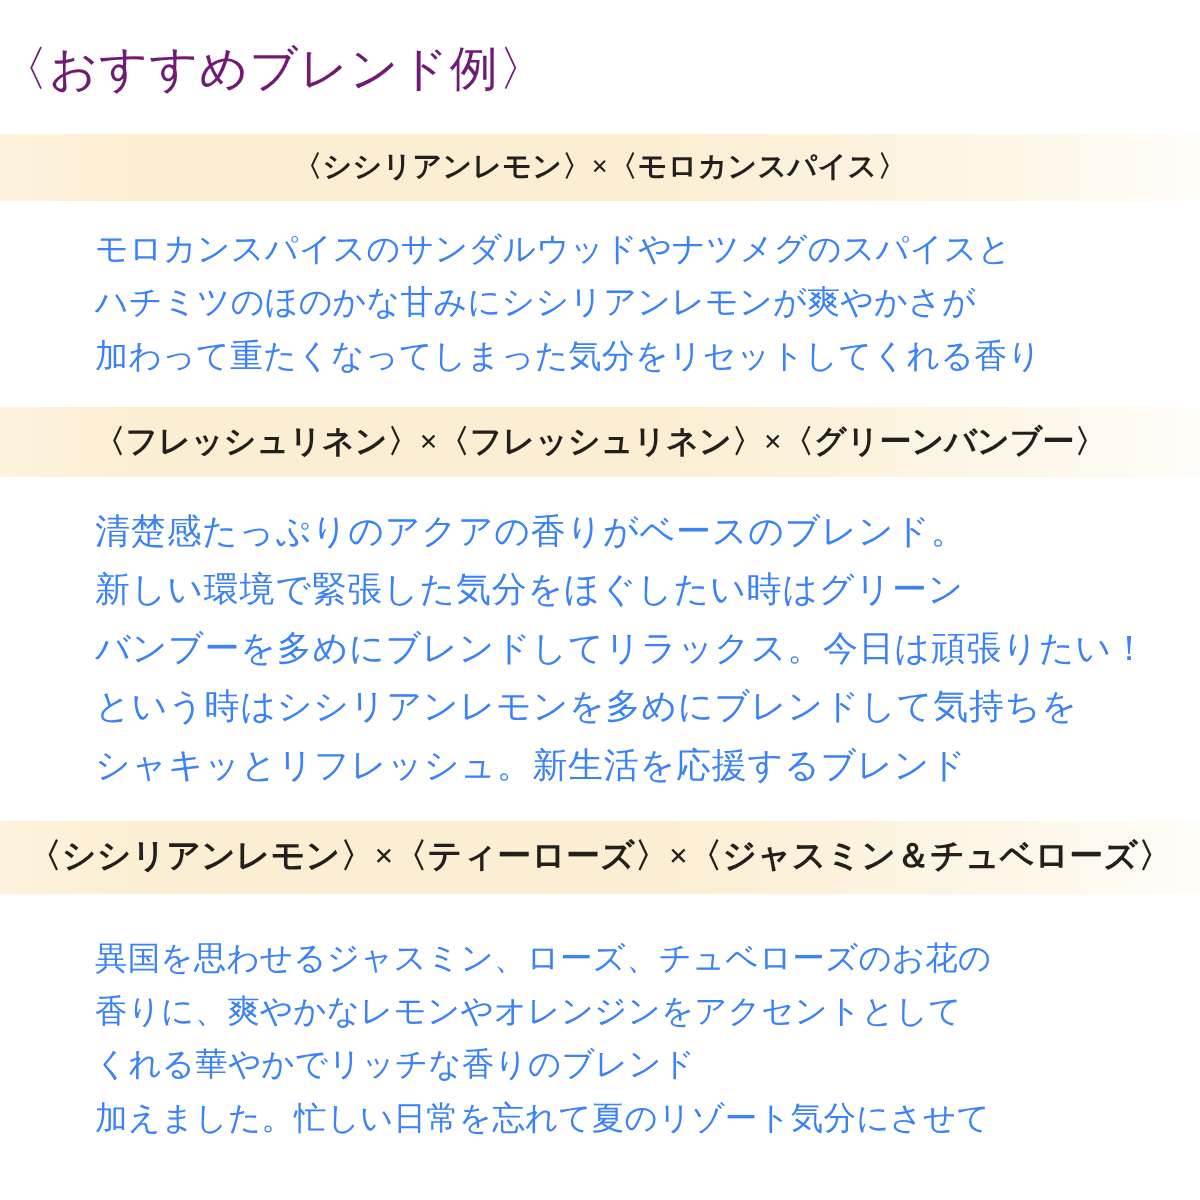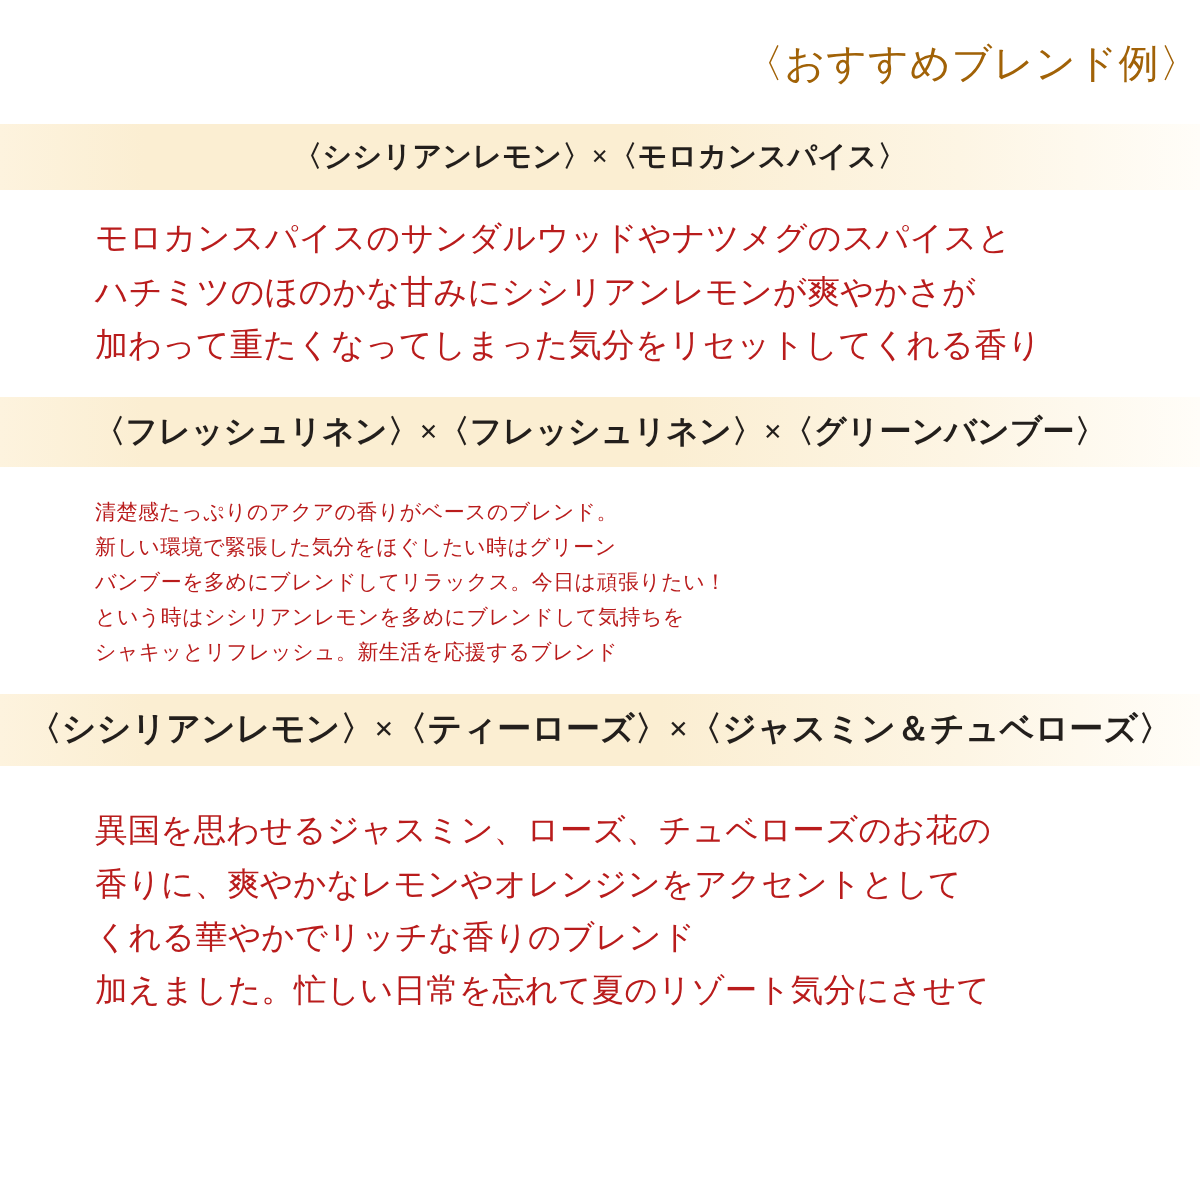--- a/index.html
+++ b/index.html
@@ -17,25 +17,25 @@
 
   .page {
     position: relative;
     width: 1200px;
     height: 1200px;
     box-sizing: border-box;
     padding: 0;
   }
 
   .page-title {
-    text-align: right;
-    font-size: 40px;
+    text-align: left;
+    font-size: 48px;
     letter-spacing: 0.02em;
     font-weight: 400;
-    color: #a16207;
+    color: #701a75;
     margin: 38px 0 0 0;
     line-height: 1.3;
   }
 
   .blend-list {
     margin-top: 34px;
   }
 
   .blend {
     margin-bottom: 8px;
@@ -60,34 +60,35 @@
 
   .blend-1 .blend-heading { font-size: 29px; letter-spacing: 0.01em; }
   .blend-2 .blend-heading { font-size: 32px; letter-spacing: 0em; }
   .blend-3 .blend-heading { font-size: 34px; letter-spacing: 0em; }
 
   .blend-body {
     padding: 22px 95px 10px 95px;
     box-sizing: border-box;
     font-size: 33px;
     line-height: 1.62;
-    color: #b91c1c;
+    color: #3b82f6;
     letter-spacing: 0.005em;
   }
 
   .blend-body .line {
     display: block;
     white-space: nowrap;
   }
 
   .blend-2 .blend-body {
     padding-top: 28px;
-    font-size: 21px;
+    font-size: 35px;
     line-height: 1.67;
     letter-spacing: 0.02em;
+    font-family: Liberation Mono, monospace;
   }
 
   .blend-3 .blend-body {
     padding-top: 38px;
     font-size: 32.5px;
     line-height: 1.64;
   }
 
   .blend-1 .blend-body { padding-bottom: 16px; }
   .blend-2 .blend-body { padding-bottom: 16px; }

